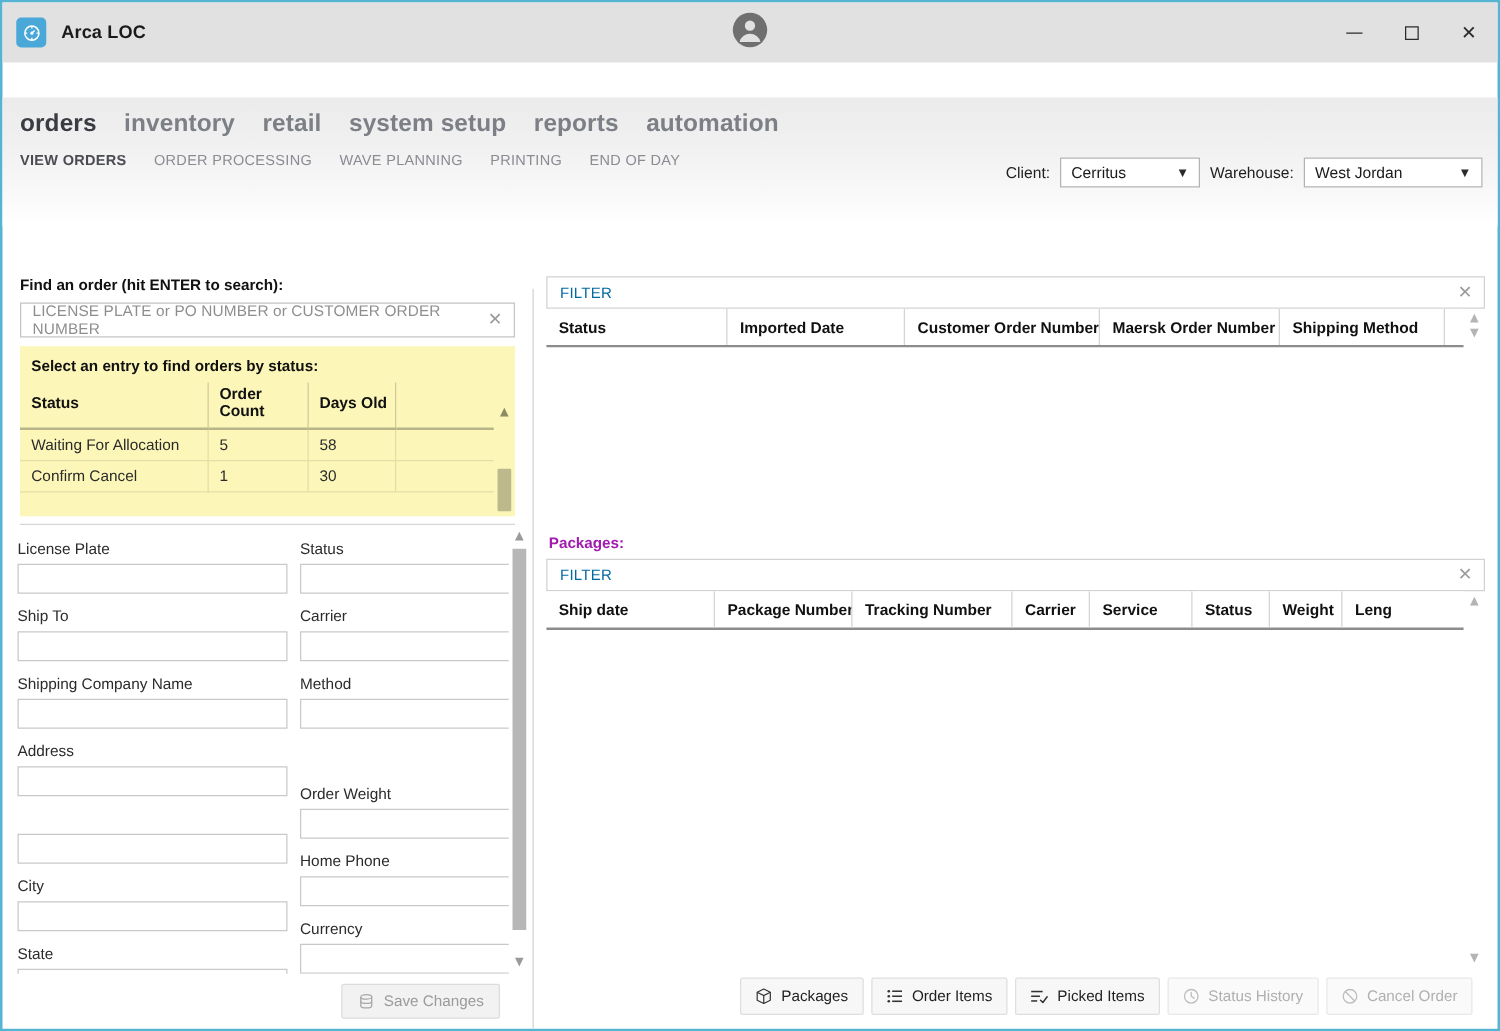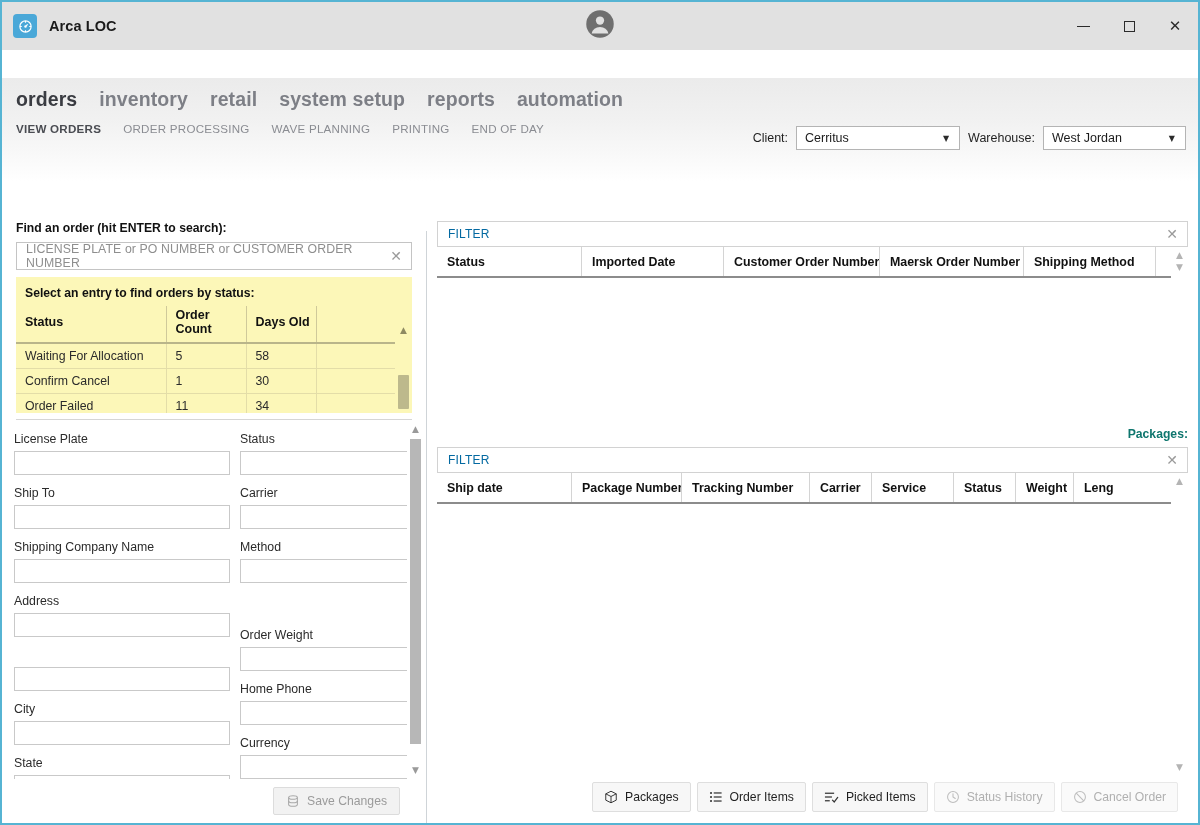--- a/index.html
+++ b/index.html
@@ -81,21 +81,21 @@
     background: #fff; border: 1px solid #b4b4b4;
     height: 24px; display: flex; align-items: center;
     padding: 0 4px 0 8px; font-size: 12.5px; color: #1a1a1a;
     position: relative; min-width: 60px;
   }
   .combo .val { flex: 1; white-space: nowrap; }
   .combo .arr {
     font-size: 8px; color: #2b2b2b; margin-left: 10px; margin-right: 6px;
     font-family: "DejaVu Sans", sans-serif;
   }
-  .combo.w-client { width: 164px; }
+  .combo.w-client { width: 112px; }
   .combo.w-wh { width: 143px; }
 
   
   .content { flex: 1; display: flex; min-height: 0; position: relative; }
 
   
   .leftcol { width: 424px; flex: none; position: relative; display: flex; flex-direction: column; }
   .vsplit { width: 1px; background: #cfd4d8; flex: none; margin: 22px 0 0 0; }
   .rightcol { flex: 1; position: relative; display: flex; flex-direction: column; min-width: 0; }
 
@@ -170,21 +170,21 @@
   .savebtn {
     display: flex; align-items: center; gap: 7px;
     background: #f2f2f2; border: 1px solid #dcdcdc;
     padding: 6px 12px; font-size: 12.2px; color: #9b9b9b; border-radius: 2px;
   }
 
   
   .rtop { height: 207px; flex: none; position: relative; padding: 12px 10px 0 10px; }
   .rbottom { flex: 1; position: relative; padding: 0 10px 0 10px; display: flex; flex-direction: column; min-height: 0; }
 
-  .panel-title { font-size: 12.2px; font-weight: bold; color: #0f766e; padding: 11px 0 6px 2px; text-align: right; }
+  .panel-title { font-size: 12.2px; font-weight: bold; color: #a21caf; padding: 11px 0 6px 2px; }
 
   .filterbox {
     height: 26px; border: 1px solid #d2d2d2; background: #fff;
     display: flex; align-items: center; padding: 0 6px 0 10px; flex: none;
   }
   .filterbox .ph { flex: 1; color: #0369a1; font-size: 12px; letter-spacing: .2px; }
 
   .gridwrap { position: relative; flex: 1; min-height: 0; display: flex; }
   .gridmain { flex: 1; min-width: 0; overflow: hidden; }
   .ghead {
@@ -319,26 +319,20 @@
               <td>5</td>
               <td>58</td>
               <td></td>
             </tr>
             <tr>
               <td>Confirm Cancel</td>
               <td>1</td>
               <td>30</td>
               <td></td>
             </tr>
-            <tr>
-              <td>Order Failed</td>
-              <td>11</td>
-              <td>34</td>
-              <td></td>
-            </tr>
 
           </tbody>
         </table>
         <div class="yscroll">
           <div class="yarrow">▲</div>
           <div class="ytrack"></div>
           <div class="yarrow">▼</div>
           <div class="ythumb"></div>
         </div>
       </div>

